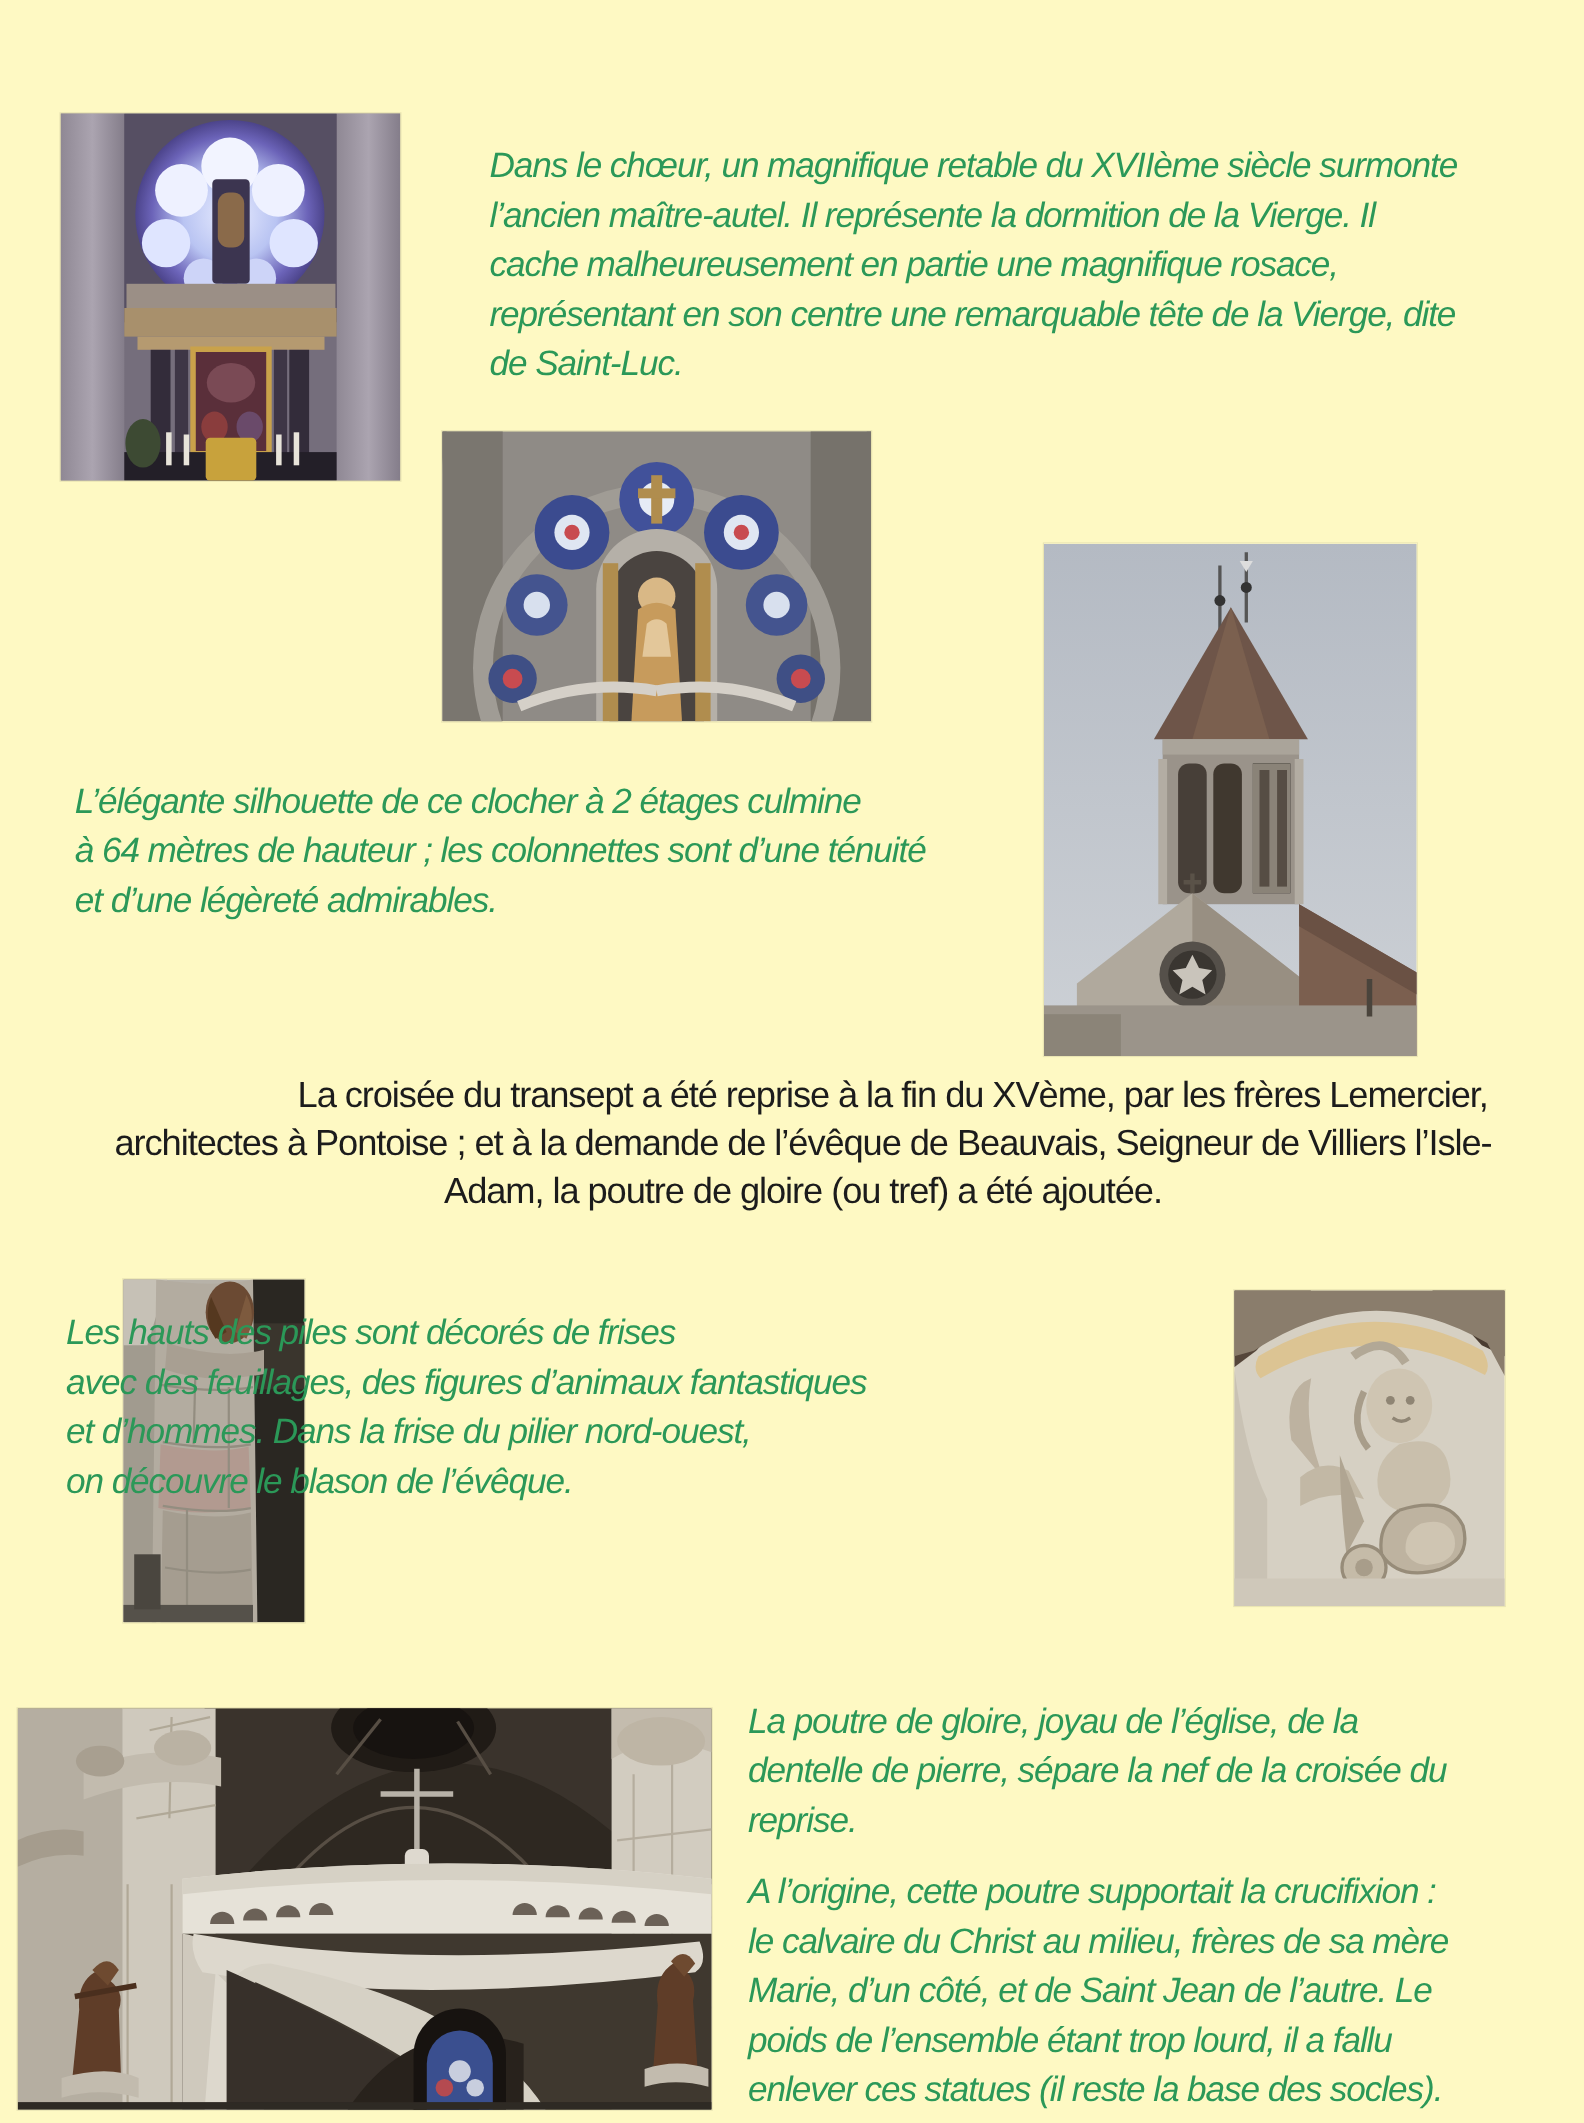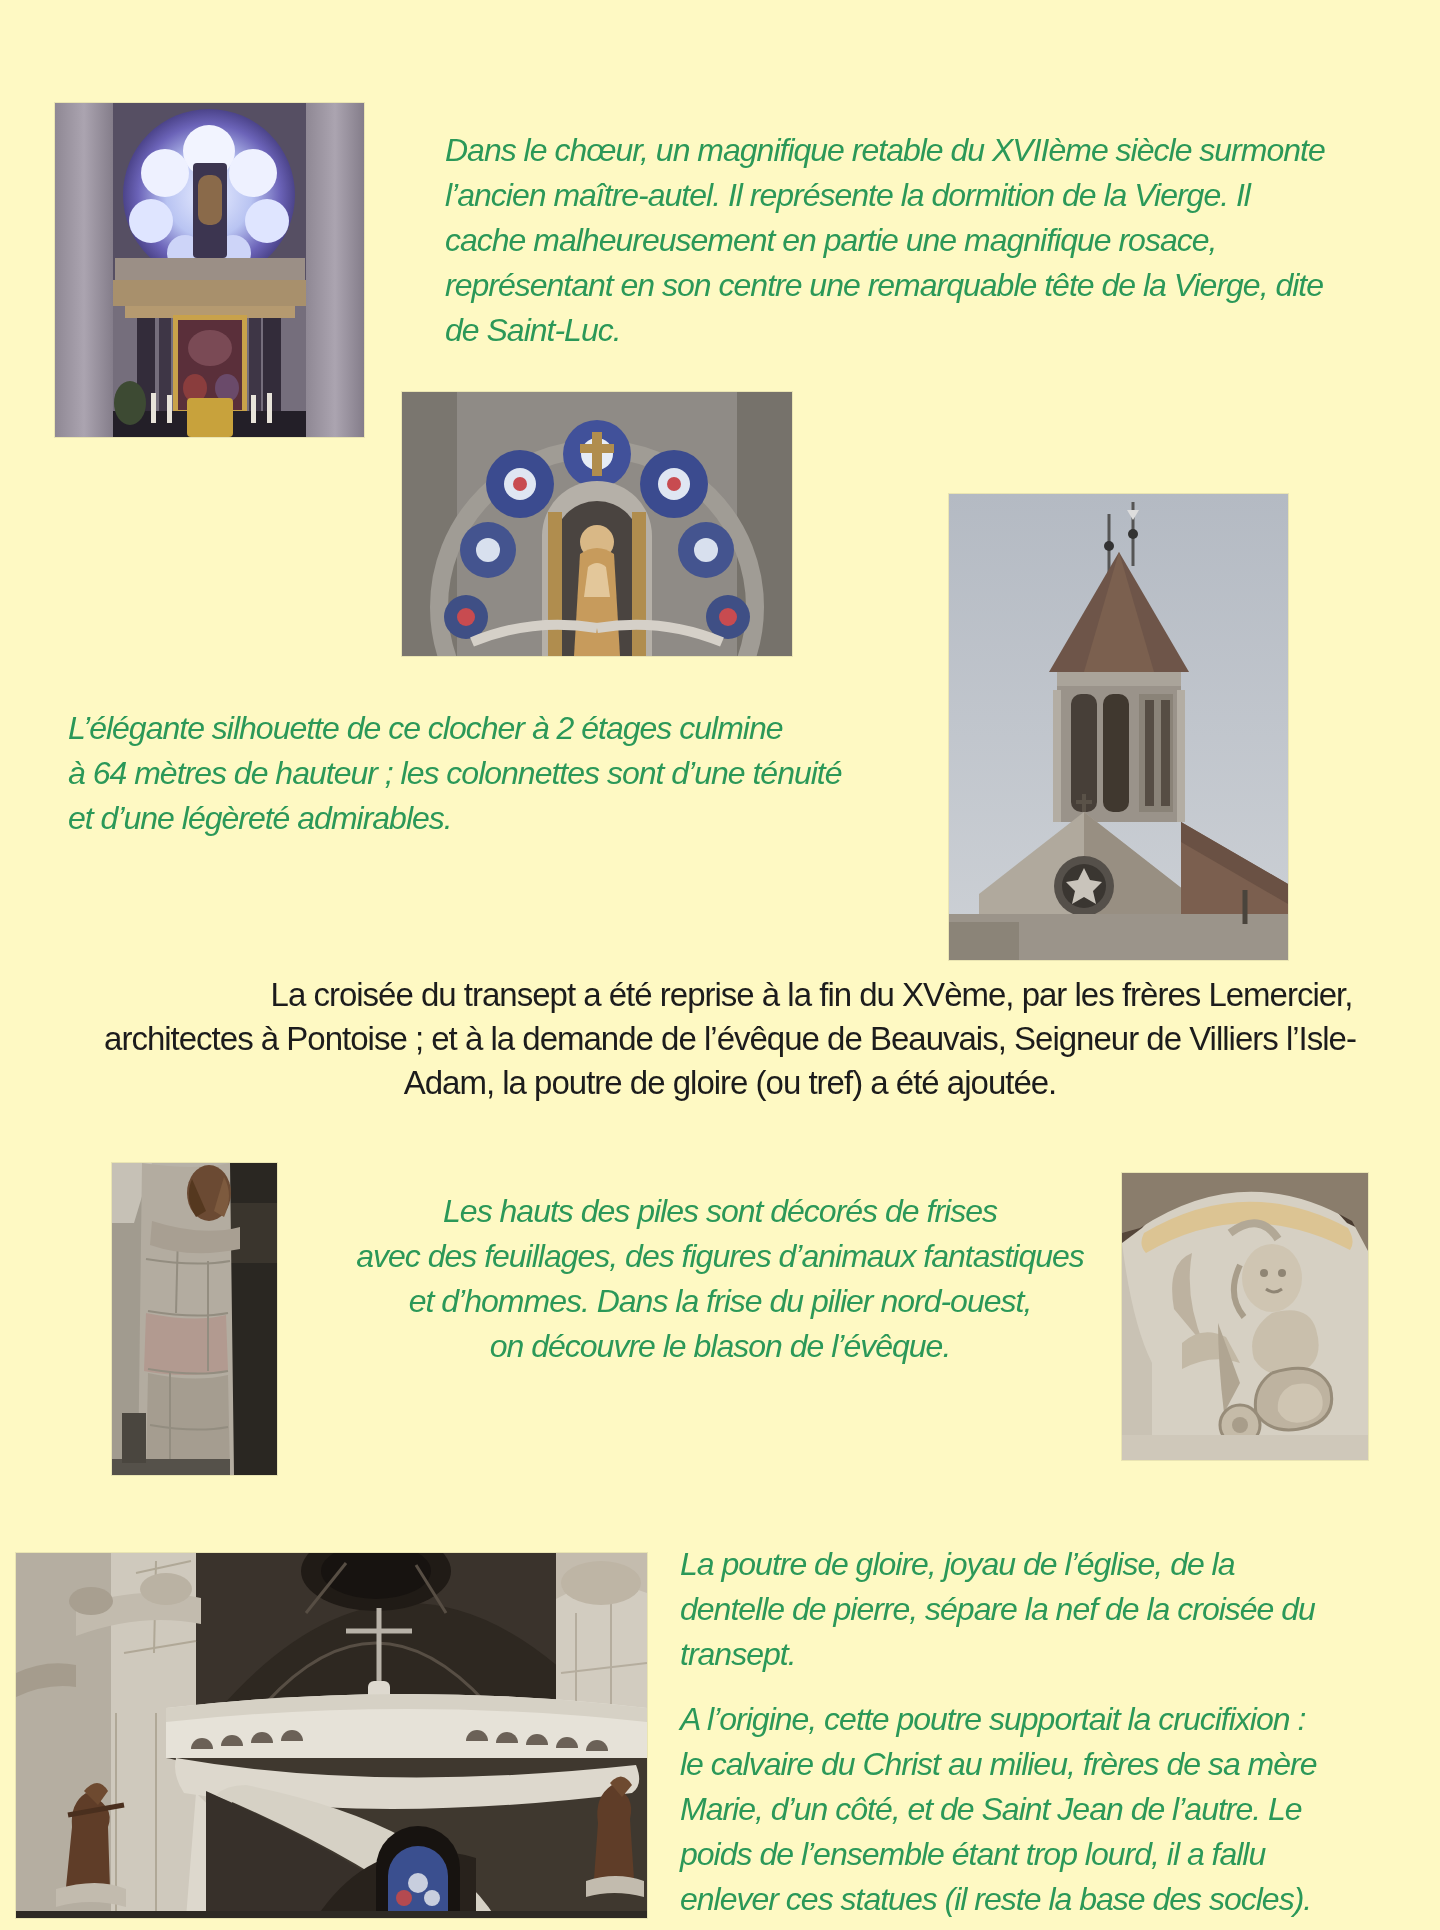--- a/index.html
+++ b/index.html
@@ -195,21 +195,21 @@
       </g>
       <path d="M40,58 q50,16 88,6 l0,22 q-50,10 -90,-4 z" fill="#a89f92"></path>
       <ellipse cx="97" cy="30" rx="22" ry="28" fill="#6b4a33"></ellipse>
       <path d="M80,16 q-8,20 4,38 l10,-6 z" fill="#55381f"></path>
       <path d="M112,14 q10,18 0,40 l-10,-6 z" fill="#7d5a3e"></path>
       <rect x="0" y="296" width="118" height="16" fill="#55514a"></rect>
       <rect x="10" y="250" width="24" height="50" fill="#4a463f"></rect>
     </svg>
   </div>
 
-  <div class="green-text" style="left:60px;top:1189px;width:1320px;text-align:center">Les  hauts des piles sont décorés de frises
+  <div class="green-text" style="left:60px;top:1189px;width:1320px;text-align:left">Les  hauts des piles sont décorés de frises
 avec des feuillages, des figures d’animaux fantastiques
 et d’hommes. Dans la frise du pilier nord-ouest,
 on découvre le blason de l’évêque.</div>
 
   <div class="photo" style="left:1122px;top:1173px;width:246px;height:287px">
     <svg width="246" height="287" viewBox="0 0 246 287" xmlns="http://www.w3.org/2000/svg">
       <rect width="246" height="287" fill="#d6d0c3"></rect>
       <polygon points="0,0 70,0 20,55 0,70" fill="#55463a"></polygon>
       <polygon points="246,0 180,0 225,50 246,60" fill="#4a3c31"></polygon>
       <path d="M18,55 Q123,-14 230,48 l16,30 v-78 h-246 v60 z" fill="#8a7d6c"></path>
@@ -308,21 +308,21 @@
       <path d="M40,336 q42,-12 70,0 l0,18 q-36,-10 -70,0 z" fill="#c2bbae"></path>
       <path d="M596,232 q-18,12 -14,38 l-4,56 q20,10 40,0 l-4,-60 q6,-24 -18,-34" fill="#5f3d28"></path>
       <path d="M594,230 q12,-14 22,2 l-10,12 z" fill="#6e4a30"></path>
       <path d="M570,328 q30,-10 58,0 l0,16 q-30,-8 -58,0 z" fill="#c2bbae"></path>
       <rect x="0" y="358" width="631" height="7" fill="#2e2a24"></rect>
     </svg>
   </div>
 
   <div class="green-text" style="left:680px;top:1542px;width:730px">La poutre de gloire, joyau de l’église, de la
 dentelle de pierre, sépare la nef de la croisée du
-transept.</div>
+reprise.</div>
 
   <div class="green-text" style="left:680px;top:1697px;width:730px">A l’origine, cette poutre supportait la crucifixion :
 le calvaire du Christ au milieu, frères de sa mère
 Marie, d’un côté, et de Saint Jean de l’autre. Le
 poids de l’ensemble étant trop lourd, il a fallu
 enlever ces statues (il reste la base des socles).</div>
 
 </div>
 
 </body></html>

